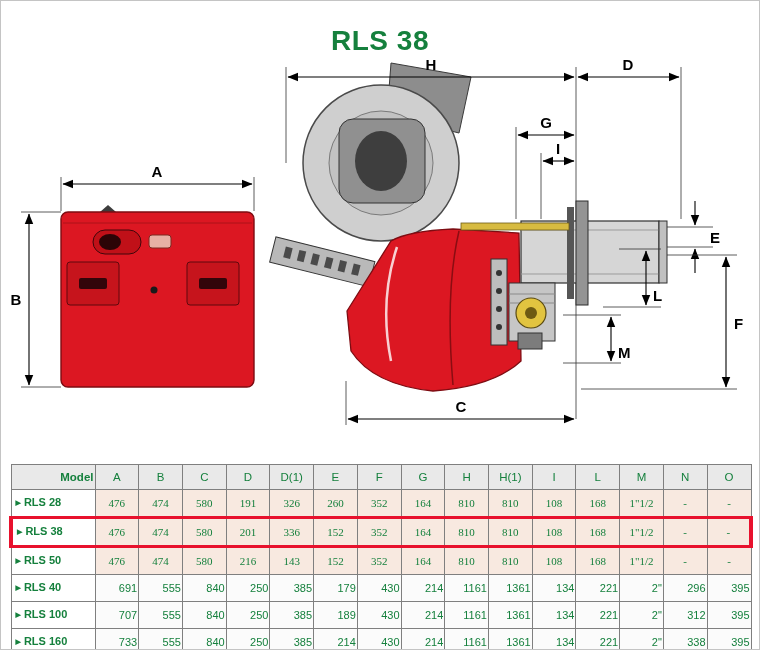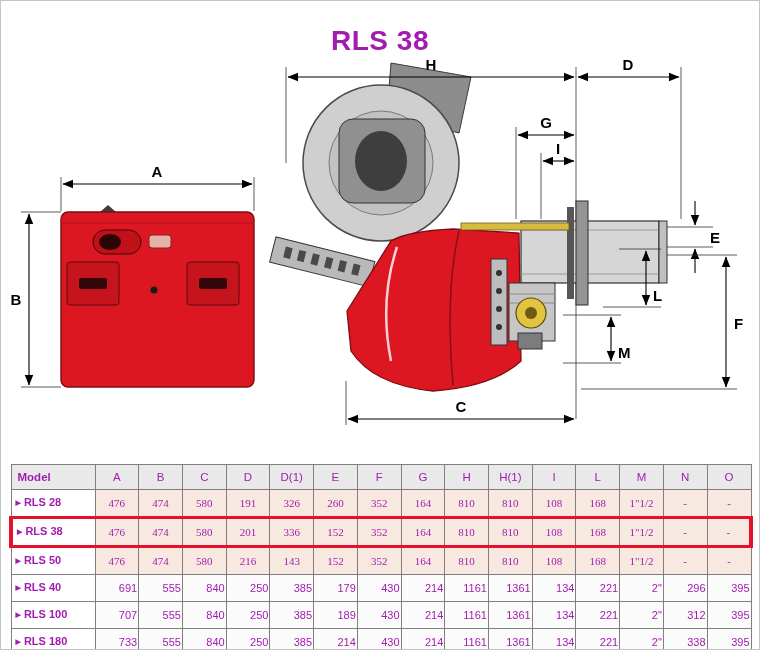--- a/index.html
+++ b/index.html
@@ -1,19 +1,19 @@
 <!DOCTYPE html>
 <html><head>
 <meta charset="utf-8">
 <style>
   html,body { margin:0; padding:0; background:#e9e9e9; }
   .screen {
     position:relative; width:760px; height:650px; margin:0 auto;
     background:#ffffff; border:1px solid #c4c4c4; box-sizing:border-box;
-    font-family:"Liberation Sans", sans-serif; color:#a21caf; overflow:hidden;
+    font-family:"Liberation Sans", sans-serif; color:#15803d; overflow:hidden;
   }
   .page-title {
     position:absolute; top:24px; left:0; width:100%;
     text-align:center; font-size:28px; font-weight:bold; letter-spacing:0.5px;
   }
   svg.front-view { position:absolute; left:6px;  top:158px; }
   svg.side-view  { position:absolute; left:262px; top:50px;  }
 
   
   .dl  { stroke:#000; stroke-width:1.1; }
@@ -24,21 +24,21 @@
   
   table.spec-table {
     position:absolute; left:8px; top:463px; width:744px;
     border-collapse:collapse; table-layout:fixed; font-size:11px;
   }
   .spec-table th, .spec-table td {
     border:1px solid #7f7f7f; text-align:center; padding:0 1px;
     height:24px; line-height:24px; white-space:nowrap; overflow:hidden;
   }
   .spec-table th { background:#e9e9e9; font-weight:normal; font-size:11.5px; }
-  .spec-table th.model-col { font-weight:bold; text-align:left; padding-left:6px; }
+  .spec-table th.model-col { font-weight:bold; text-align:right; padding-left:22px; }
   .spec-table td.model-cell { text-align:left; padding-left:4px; font-weight:bold; background:#ffffff; }
   .spec-table .marker { font-size:7px; margin-right:3px; position:relative; top:-1px; }
   tr.tint  td:not(.model-cell) { background:#f8e9e0;font-family:Liberation Serif, serif; }
   tr.plain td:not(.model-cell) { background:#fbfbfb;text-align:right; }
   tr.highlight td { border-top:3px solid #e8112d; border-bottom:3px solid #e8112d; }
   tr.highlight td:first-child { border-left:4px solid #e8112d; }
   tr.highlight td:last-child  { border-right:4px solid #e8112d; }
 </style>
 </head>
 <body>
@@ -307,21 +307,21 @@
           <td>214</td>
           <td>1161</td>
           <td>1361</td>
           <td>134</td>
           <td>221</td>
           <td>2"</td>
           <td>312</td>
           <td>395</td>
         </tr>
         <tr class="plain">
-          <td class="model-cell"><span class="marker">▶</span><span>RLS 180</span></td>
+          <td class="model-cell"><span class="marker">▶</span><span>RLS 160</span></td>
           <td>733</td>
           <td>555</td>
           <td>840</td>
           <td>250</td>
           <td>385</td>
           <td>214</td>
           <td>430</td>
           <td>214</td>
           <td>1161</td>
           <td>1361</td>

